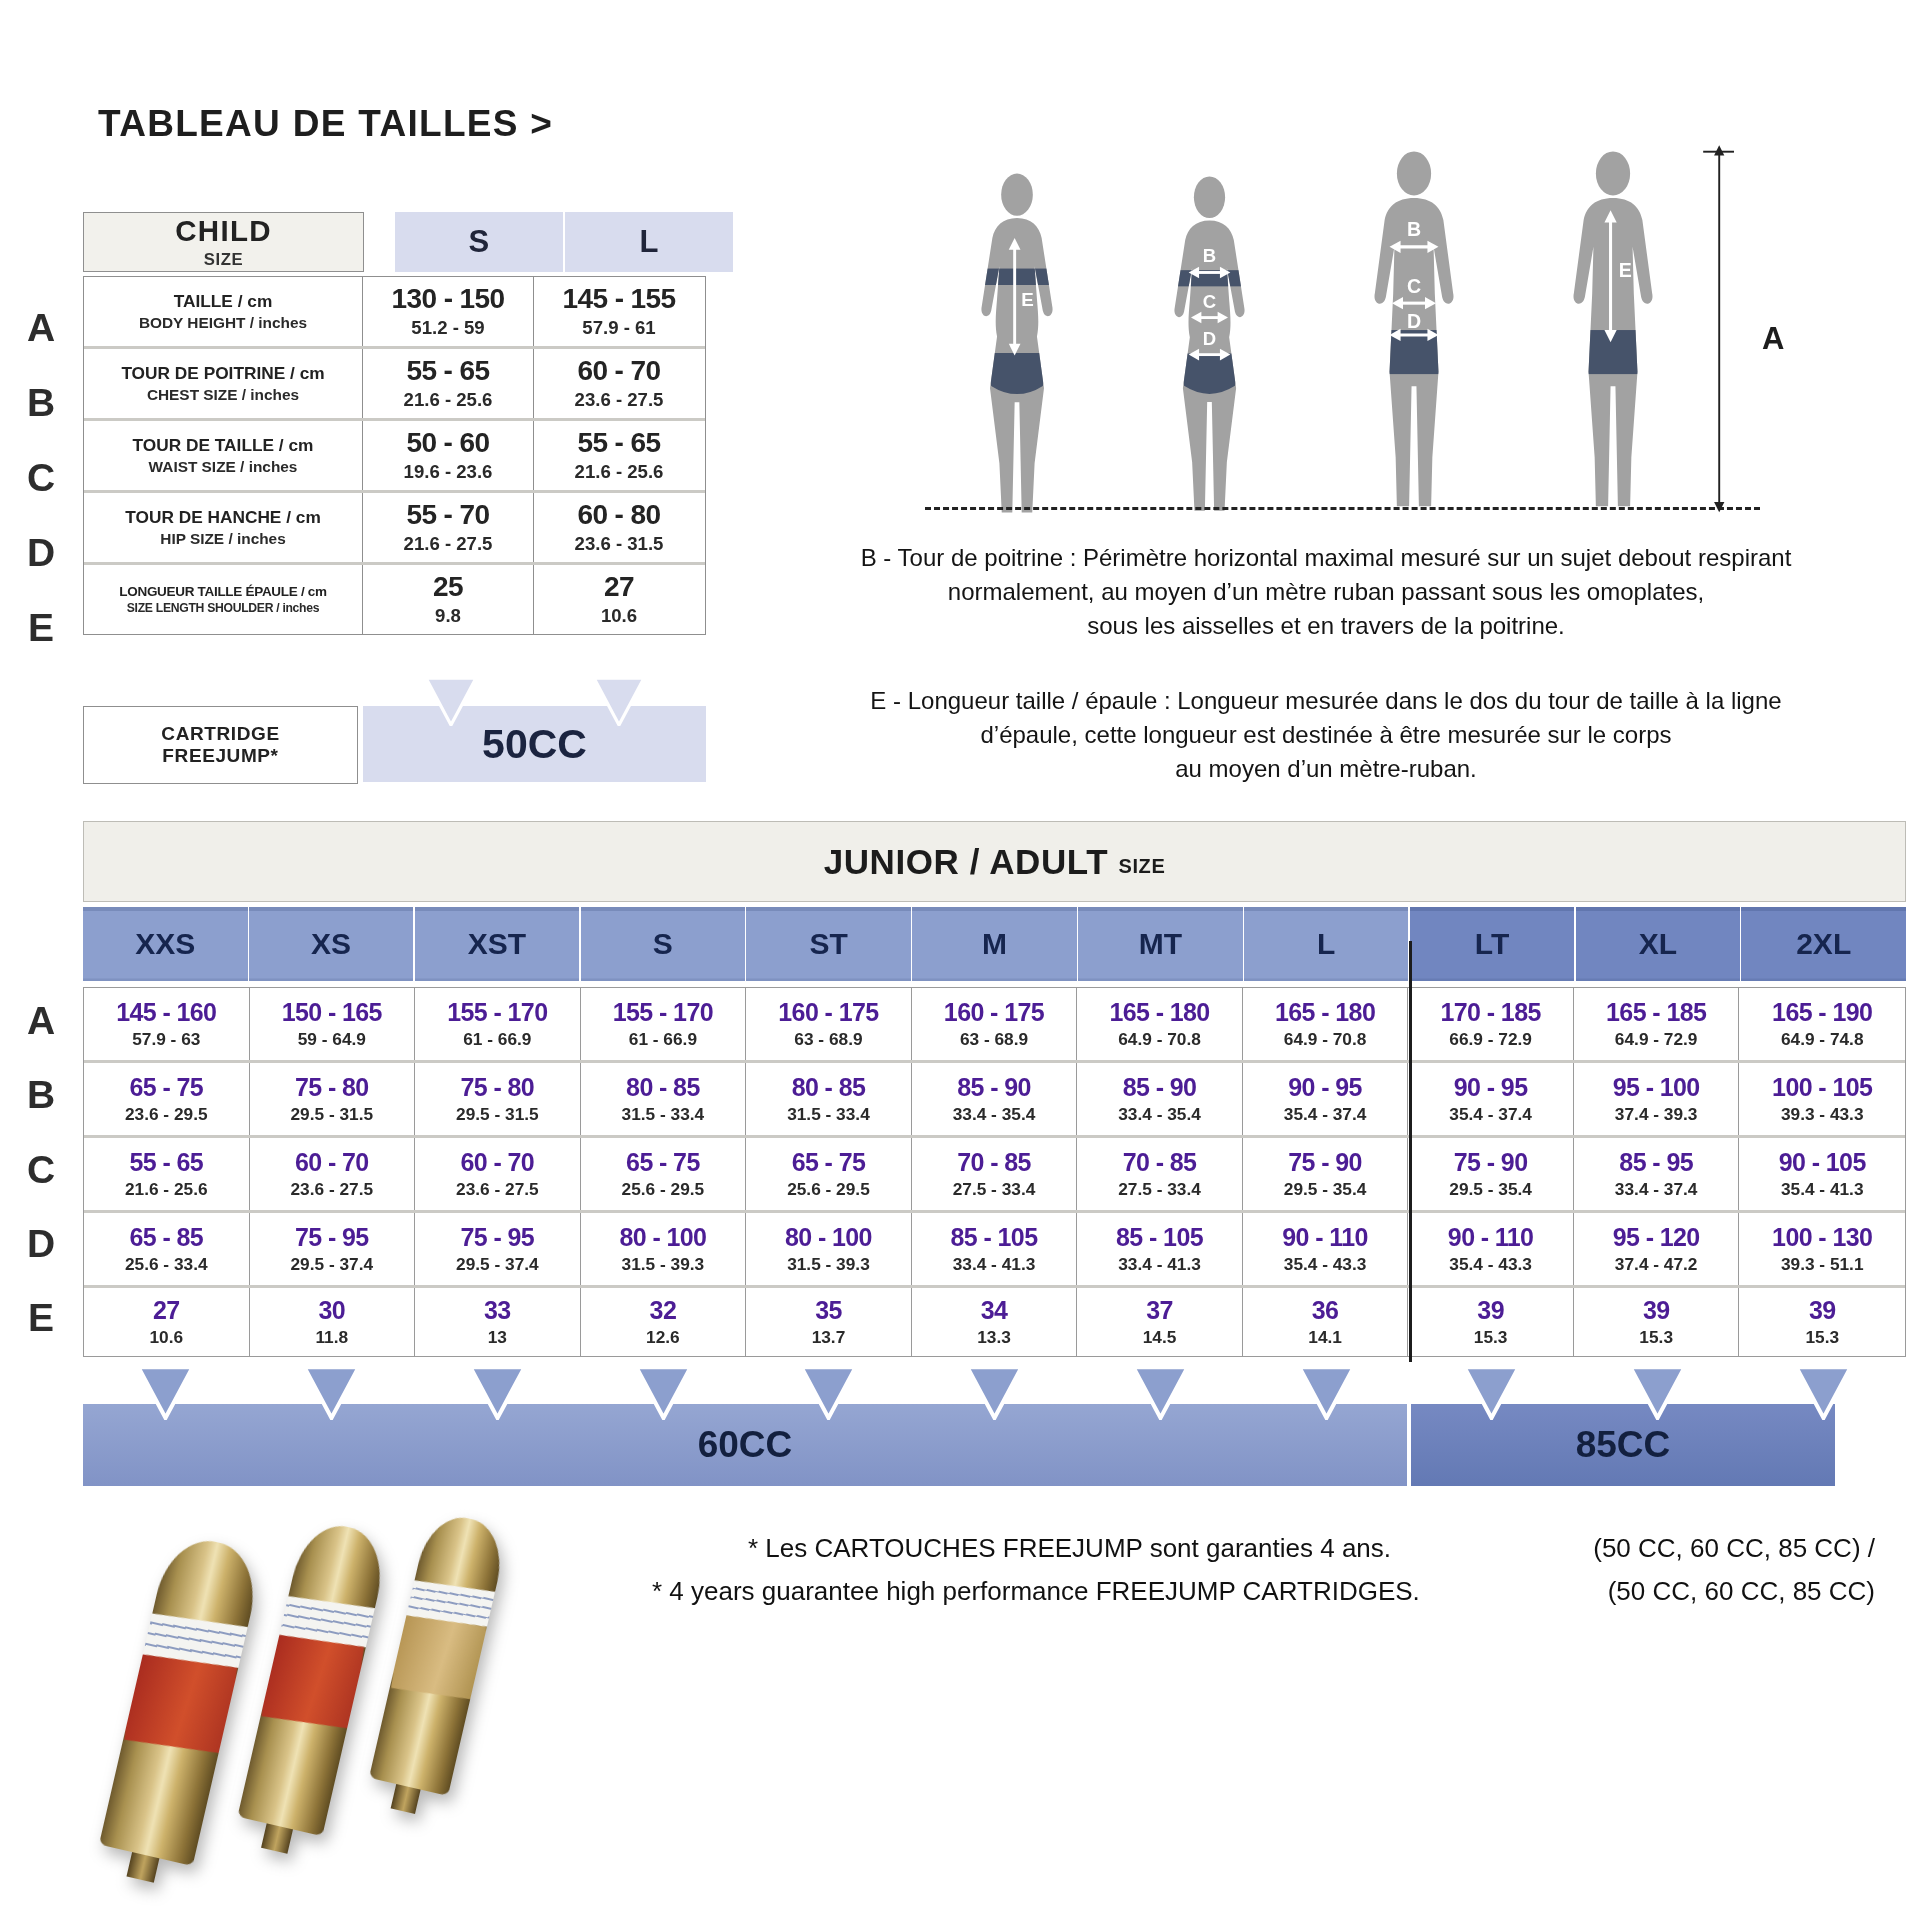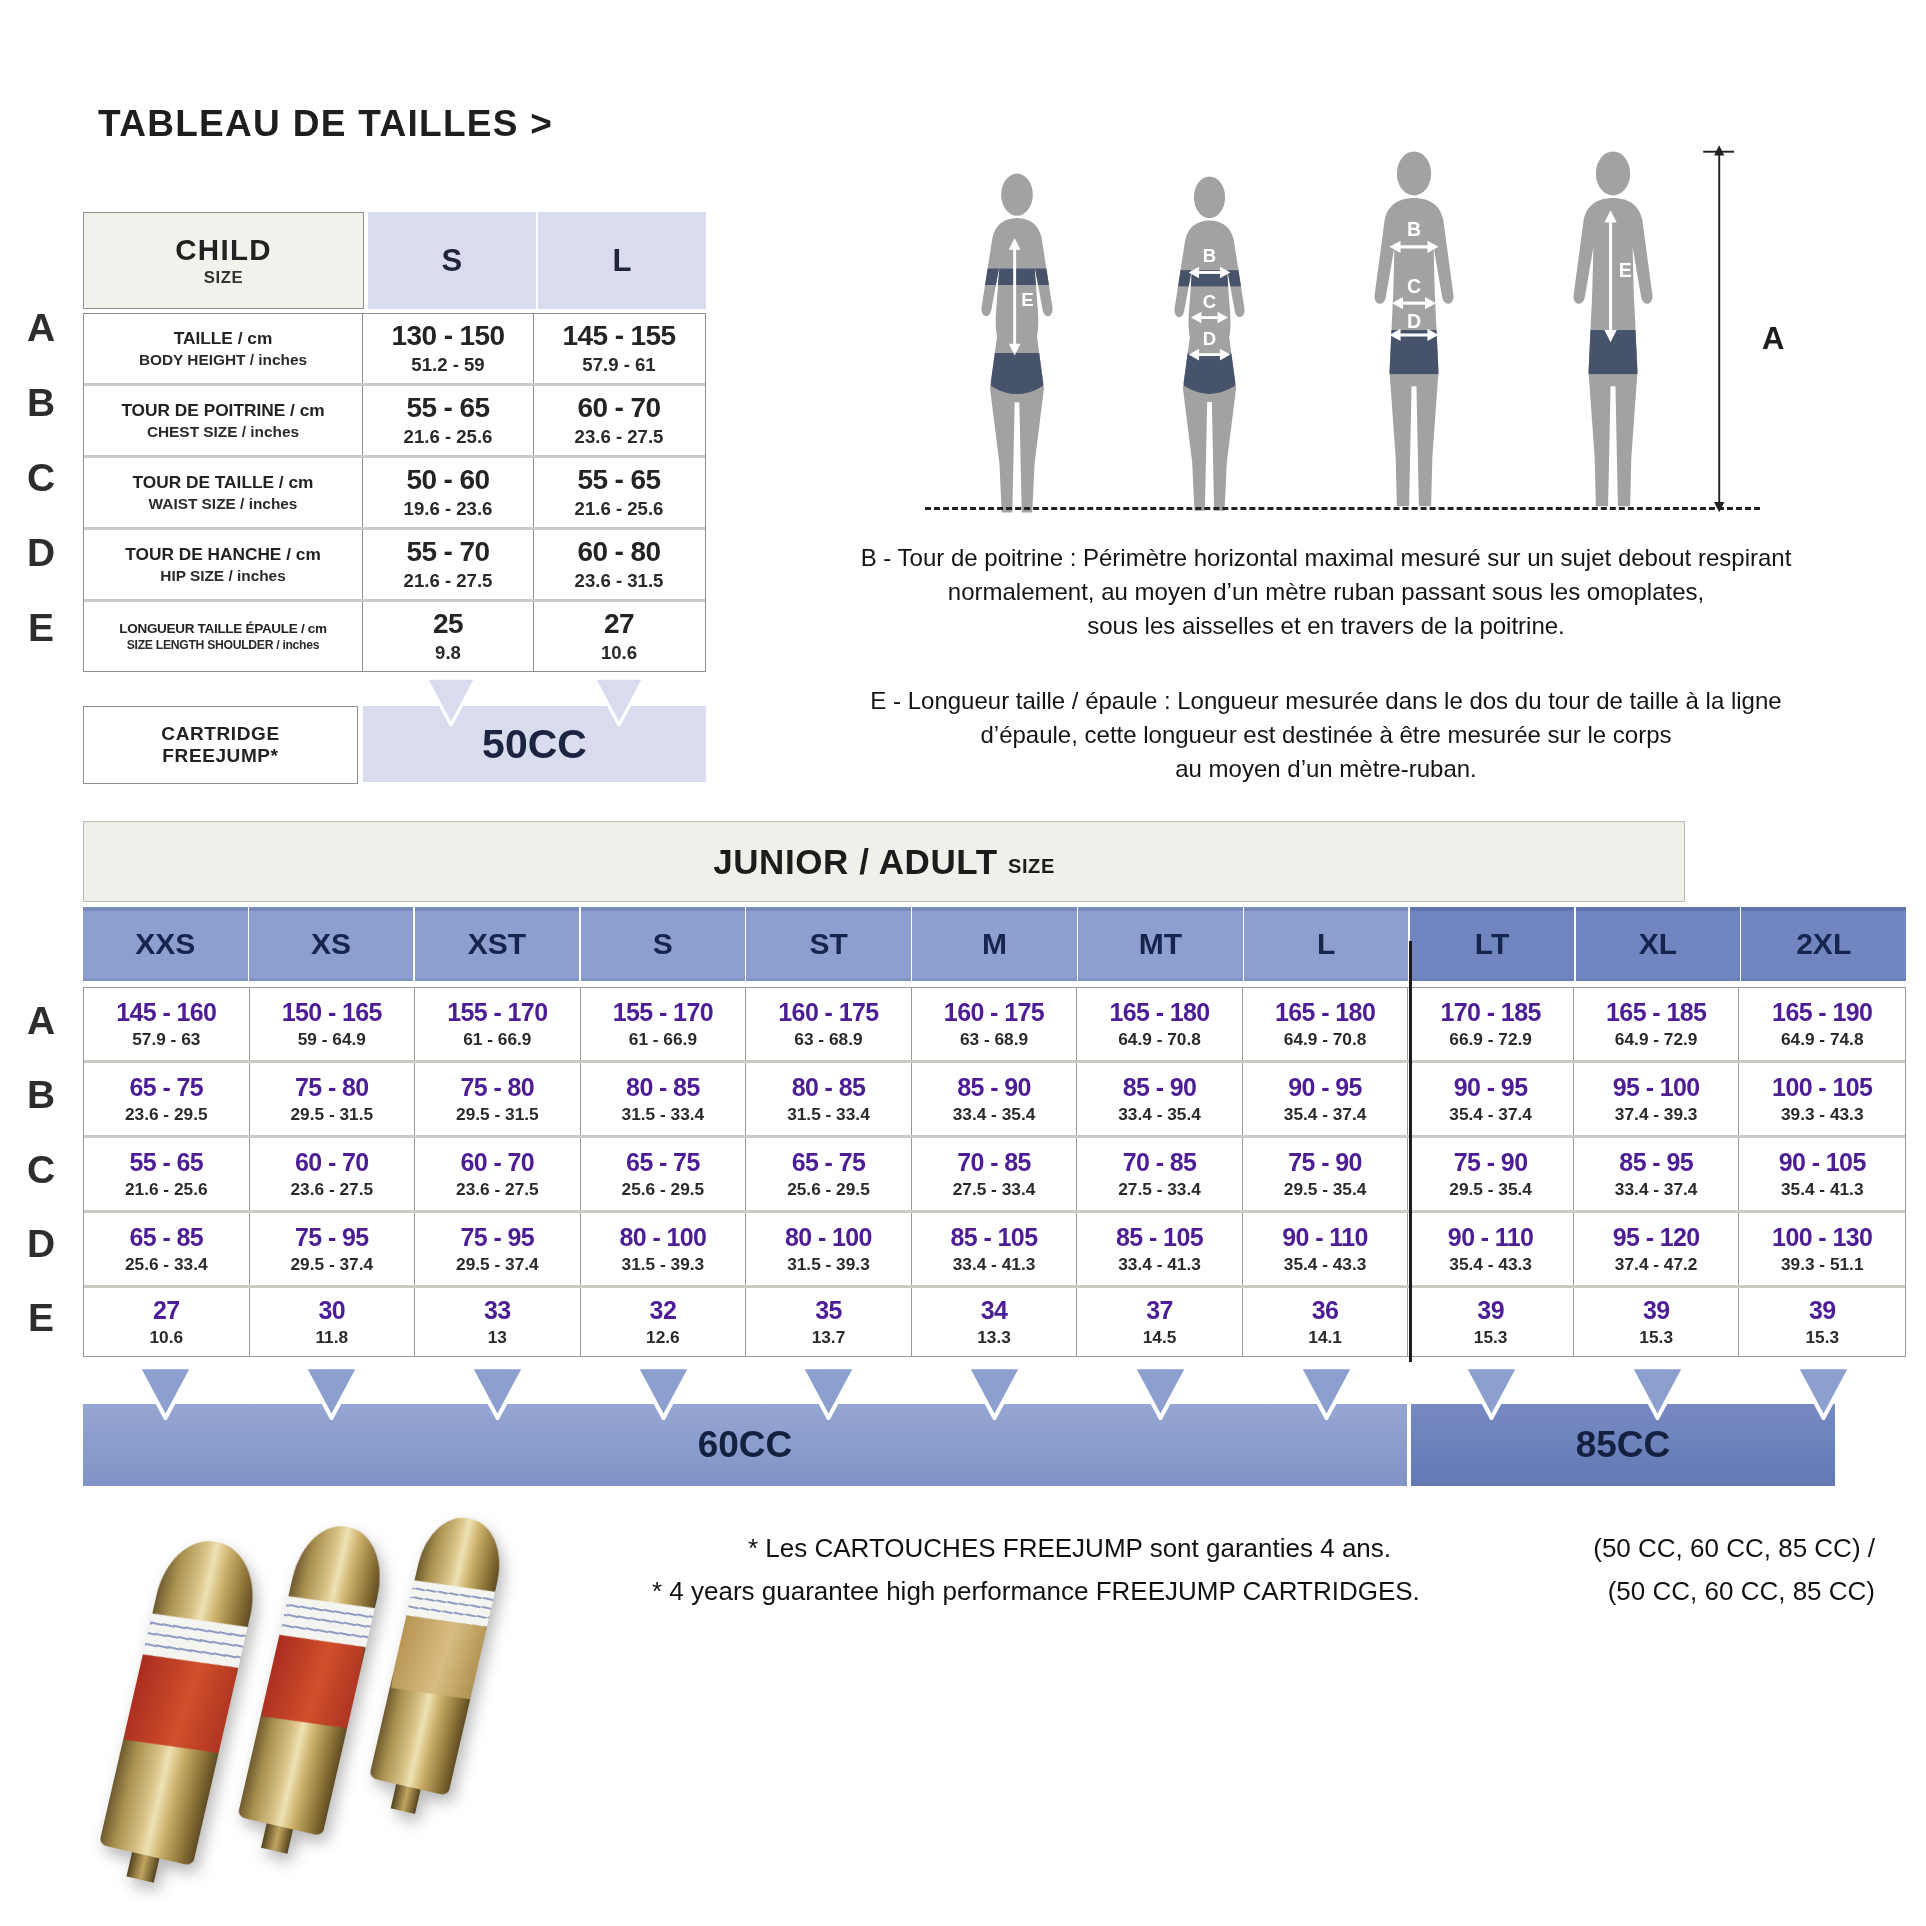--- a/index.html
+++ b/index.html
@@ -9,21 +9,21 @@
   }
   
   .page-title{position:absolute;left:98px;top:103px;font-size:37px;font-weight:bold;letter-spacing:1.3px;color:#1e1e1e;}
 
   
   .letters{position:absolute;left:9px;top:0;width:64px;height:1926px;pointer-events:none;}
   .letters div{position:absolute;left:0;width:64px;text-align:center;font-size:39px;font-weight:bold;color:#2d2d2d;}
 
   
   .child-table{position:absolute;left:83px;top:212px;width:623px;}
-  .ct-header{display:grid;grid-template-columns:281px 342px;height:97px;}
+  .ct-header{display:grid;grid-template-columns:281px 342px;height:60px;gap:27px;}
   .ct-h-label{background:#F2F1EC;border:1.3px solid #8f8f8f;display:flex;flex-direction:column;align-items:center;justify-content:center;}
   .ct-h-name{font-size:29.5px;font-weight:bold;letter-spacing:1.3px;color:#222;}
   .ct-h-sub{font-size:16.7px;font-weight:bold;color:#333;margin-top:1.3px;letter-spacing:0.6px;}
   .ct-h-sl{display:grid;grid-template-columns:1fr 1fr;gap:1.9px;padding-left:3.9px;}
   .ct-h-size{background:#D8DCEE;display:flex;align-items:center;justify-content:center;font-size:31px;font-weight:bold;color:#20253a;}
   .ct-body{margin-top:3.9px;border:1.3px solid #8f8f8f;background:#fff;}
   .ct-row{display:grid;grid-template-columns:279px 171px 170px;border-bottom:3.9px solid #cbcac5;min-height:69px;}
   .ct-row:last-child{border-bottom:none;}
   .ct-cell{border-right:1.3px solid #8f8f8f;display:flex;flex-direction:column;align-items:center;justify-content:center;gap:1.9px;padding:5.1px 2.6px;}
   .ct-row .ct-cell:last-child{border-right:none;}
@@ -45,21 +45,21 @@
   .baseline{position:absolute;left:925px;top:507px;width:835px;border-top:3.2px dashed #222;}
   .height-line{position:absolute;left:1698px;top:144px;width:45px;height:369px;}
   .a-label{position:absolute;left:1762px;top:321px;font-size:31px;font-weight:bold;color:#1d1d1d;}
 
   
   .note{position:absolute;left:732px;width:1188px;text-align:center;font-size:24px;line-height:1.42;color:#141414;}
   #noteB{top:541px;}
   #noteE{top:684px;}
 
   
-  .adult-title-band{position:absolute;left:83px;top:821px;width:1602px;height:81px;background:#F0EFEA;border:1.3px solid #bdbcb6;box-sizing:border-box;display:flex;align-items:center;justify-content:center;gap:10.3px;}
+  .adult-title-band{position:absolute;left:83px;top:821px;width:1823px;height:81px;background:#F0EFEA;border:1.3px solid #bdbcb6;box-sizing:border-box;display:flex;align-items:center;justify-content:center;gap:10.3px;}
   .at-title{font-size:35px;font-weight:bold;letter-spacing:0.6px;color:#1c1c1c;}
   .at-sub{font-size:20px;font-weight:bold;color:#1c1c1c;margin-top:10.3px;letter-spacing:0.6px;}
   .adult-header{position:absolute;left:83px;top:907px;width:1823px;height:74px;display:grid;grid-template-columns:repeat(11,1fr);gap:1.3px;border-radius:18px;}
   .at-h{background:#8C9FCE;box-shadow:inset 0 3.9px 0 rgba(20,35,80,.16), inset 0 -2.6px 0 rgba(20,35,80,.10);display:flex;align-items:center;justify-content:center;font-size:30px;font-weight:bold;color:#16254E;}
   .at-h.dark{background:#7186C0;}
   .adult-body{position:absolute;left:83px;top:987px;width:1823px;border:1.3px solid #9a9a9a;background:#fff;box-sizing:border-box;}
   .at-row{display:grid;grid-template-columns:repeat(11,1fr);border-bottom:3.2px solid #cbcac5;height:72px;}
   .at-row:last-child{border-bottom:none;height:68px;}
   .at-cell{border-right:1.3px solid #9a9a9a;display:flex;flex-direction:column;align-items:center;justify-content:center;gap:1.3px;}
   .at-row .at-cell:last-child{border-right:none;}

